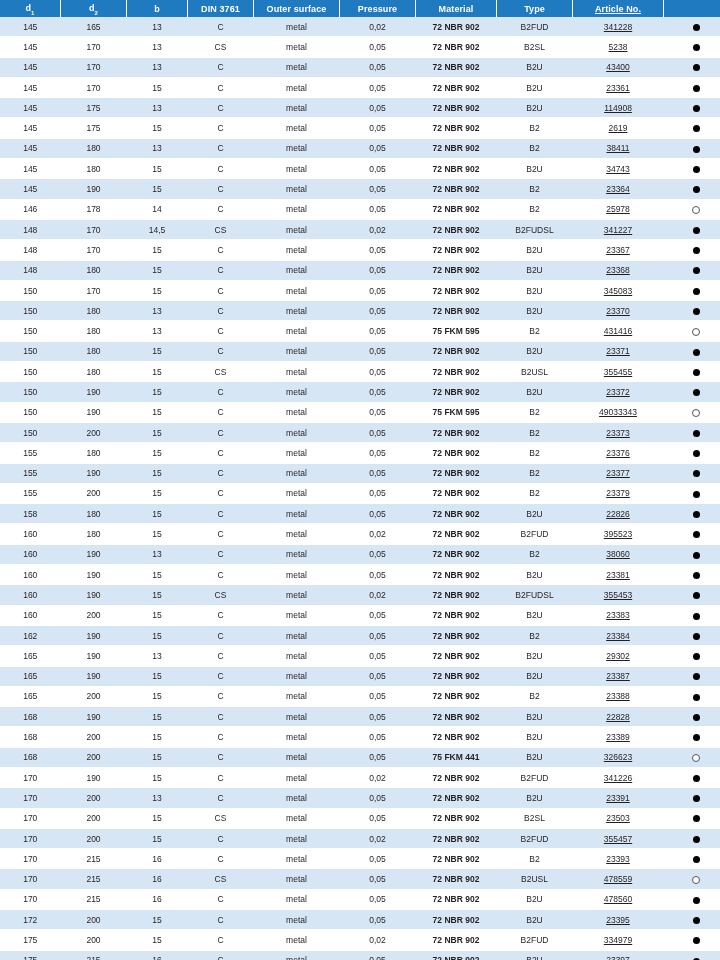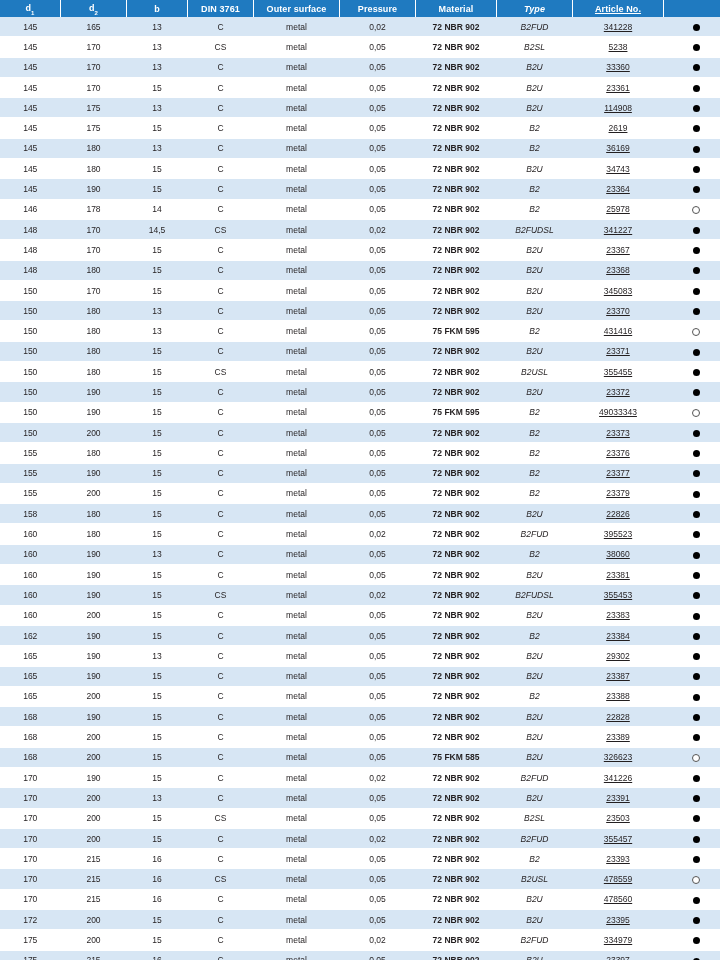--- a/index.html
+++ b/index.html
@@ -49,21 +49,21 @@
     background: #d7e6f4;
   }
   
   .c0 { width: 60px; }
   .c1 { width: 65px; }
   .c2 { width: 60px; }
   .c3 { width: 65px; }
   .c4 { width: 85px; }
   .c5 { width: 75px; }
   .c6 { width: 80px; font-weight: bold; }
-  .c7 { width: 75px; font-style: italic; }
+  .c7 { width: 75px; }
   .c8 { width: 90px; text-decoration: underline; }
   .c9 { width: 65px; }
 
   .sub {
     font-size: 6px;
     vertical-align: sub;
     position: relative;
     top: 2px;
   }
   .dot {
@@ -126,21 +126,21 @@
       </tr>
       <tr class="row-odd">
         <td class="c0">145</td>
         <td class="c1">170</td>
         <td class="c2">13</td>
         <td class="c3">C</td>
         <td class="c4">metal</td>
         <td class="c5">0,05</td>
         <td class="c6">72 NBR 902</td>
         <td class="c7">B2U</td>
-        <td class="c8">33360</td>
+        <td class="c8">43400</td>
         <td class="c9"><span class="dot"></span></td>
       </tr>
       <tr class="row-even">
         <td class="c0">145</td>
         <td class="c1">170</td>
         <td class="c2">15</td>
         <td class="c3">C</td>
         <td class="c4">metal</td>
         <td class="c5">0,05</td>
         <td class="c6">72 NBR 902</td>
@@ -174,21 +174,21 @@
       </tr>
       <tr class="row-odd">
         <td class="c0">145</td>
         <td class="c1">180</td>
         <td class="c2">13</td>
         <td class="c3">C</td>
         <td class="c4">metal</td>
         <td class="c5">0,05</td>
         <td class="c6">72 NBR 902</td>
         <td class="c7">B2</td>
-        <td class="c8">36169</td>
+        <td class="c8">38411</td>
         <td class="c9"><span class="dot"></span></td>
       </tr>
       <tr class="row-even">
         <td class="c0">145</td>
         <td class="c1">180</td>
         <td class="c2">15</td>
         <td class="c3">C</td>
         <td class="c4">metal</td>
         <td class="c5">0,05</td>
         <td class="c6">72 NBR 902</td>
@@ -532,21 +532,21 @@
         <td class="c8">23389</td>
         <td class="c9"><span class="dot"></span></td>
       </tr>
       <tr class="row-odd">
         <td class="c0">168</td>
         <td class="c1">200</td>
         <td class="c2">15</td>
         <td class="c3">C</td>
         <td class="c4">metal</td>
         <td class="c5">0,05</td>
-        <td class="c6">75 FKM 585</td>
+        <td class="c6">75 FKM 441</td>
         <td class="c7">B2U</td>
         <td class="c8">326623</td>
         <td class="c9"><span class="dot hollow"></span></td>
       </tr>
       <tr class="row-even">
         <td class="c0">170</td>
         <td class="c1">190</td>
         <td class="c2">15</td>
         <td class="c3">C</td>
         <td class="c4">metal</td>

